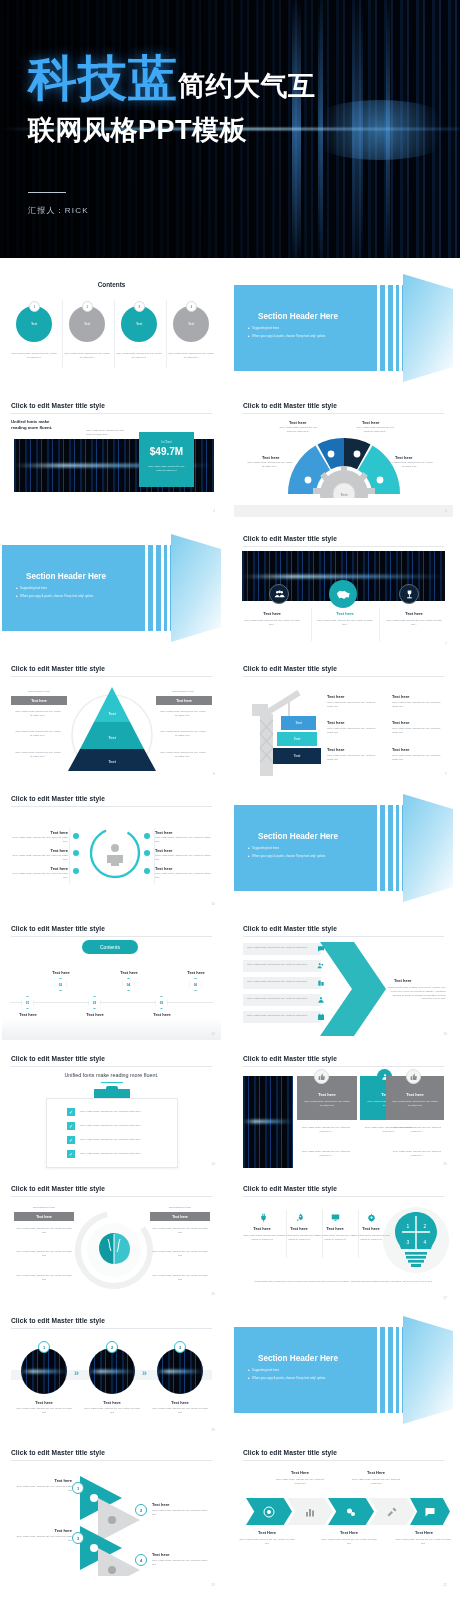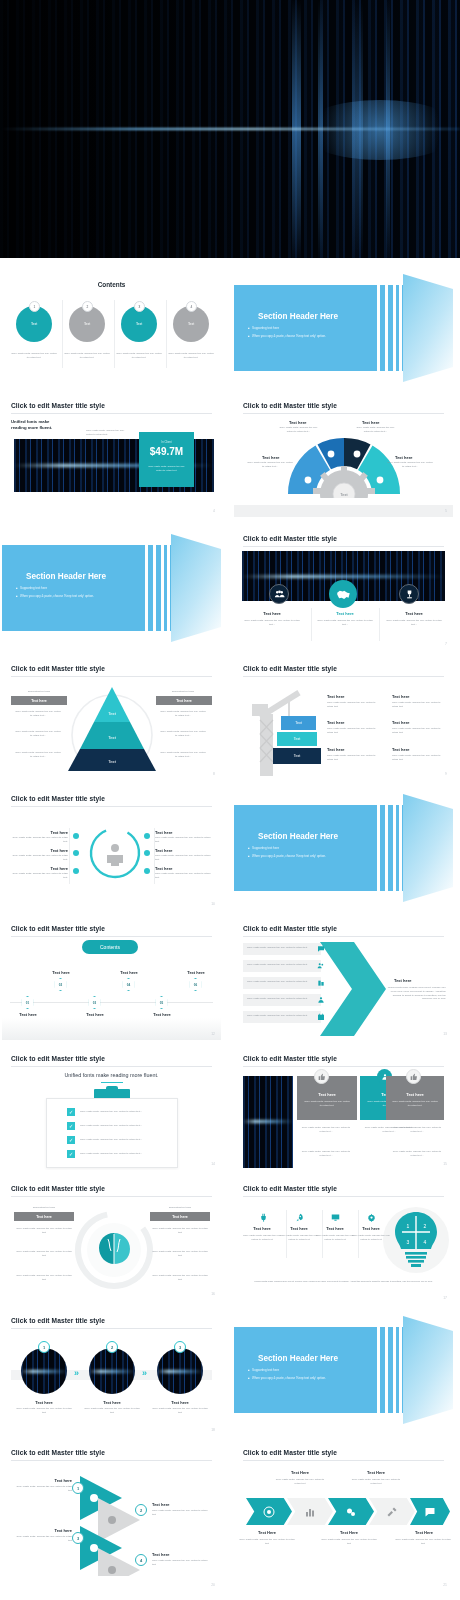--- a/index.html
+++ b/index.html
@@ -106,20 +106,29 @@
 <div id="page">
 
   <div class="cover">
     <div class="bg"></div>
     <div class="vbar" style="left:292px;width:9px;"></div>
     <div class="vbar" style="left:318px;width:5px;opacity:.8;"></div>
     <div class="vbar" style="left:352px;width:11px;opacity:.55;"></div>
     <div class="vbar" style="left:386px;width:4px;opacity:.7;"></div>
     <div class="streak" style="top:128px;"></div>
     <div class="glow" style="left:300px;top:100px;width:160px;height:60px;"></div>
+    <div class="cover-inner">
+      <div class="title-row">
+        <span class="t-blue">科技蓝</span>
+        <span class="t-white">简约大气互</span>
+      </div>
+      <div class="t-line2">联网风格PPT模板</div>
+      <div class="rule"></div>
+      <div class="presenter">汇报人：RICK</div>
+    </div>
   </div>
 
   <div class="slide" style="left:2px;top:266px;">
     <div style="position:absolute;left:0;right:0;top:15px;text-align:center;font-size:6.4px;font-weight:bold;color:#1d2730;">Contents</div>
     <div class="vdiv" style="left:60px;top:34px;height:68px;"></div>
     <div class="vdiv" style="left:112px;top:34px;height:68px;"></div>
     <div class="vdiv" style="left:164px;top:34px;height:68px;"></div>
 
     <div class="c-circ" style="left:14px;top:40px;background:#17a8b0;">
       <span>Text</span>

